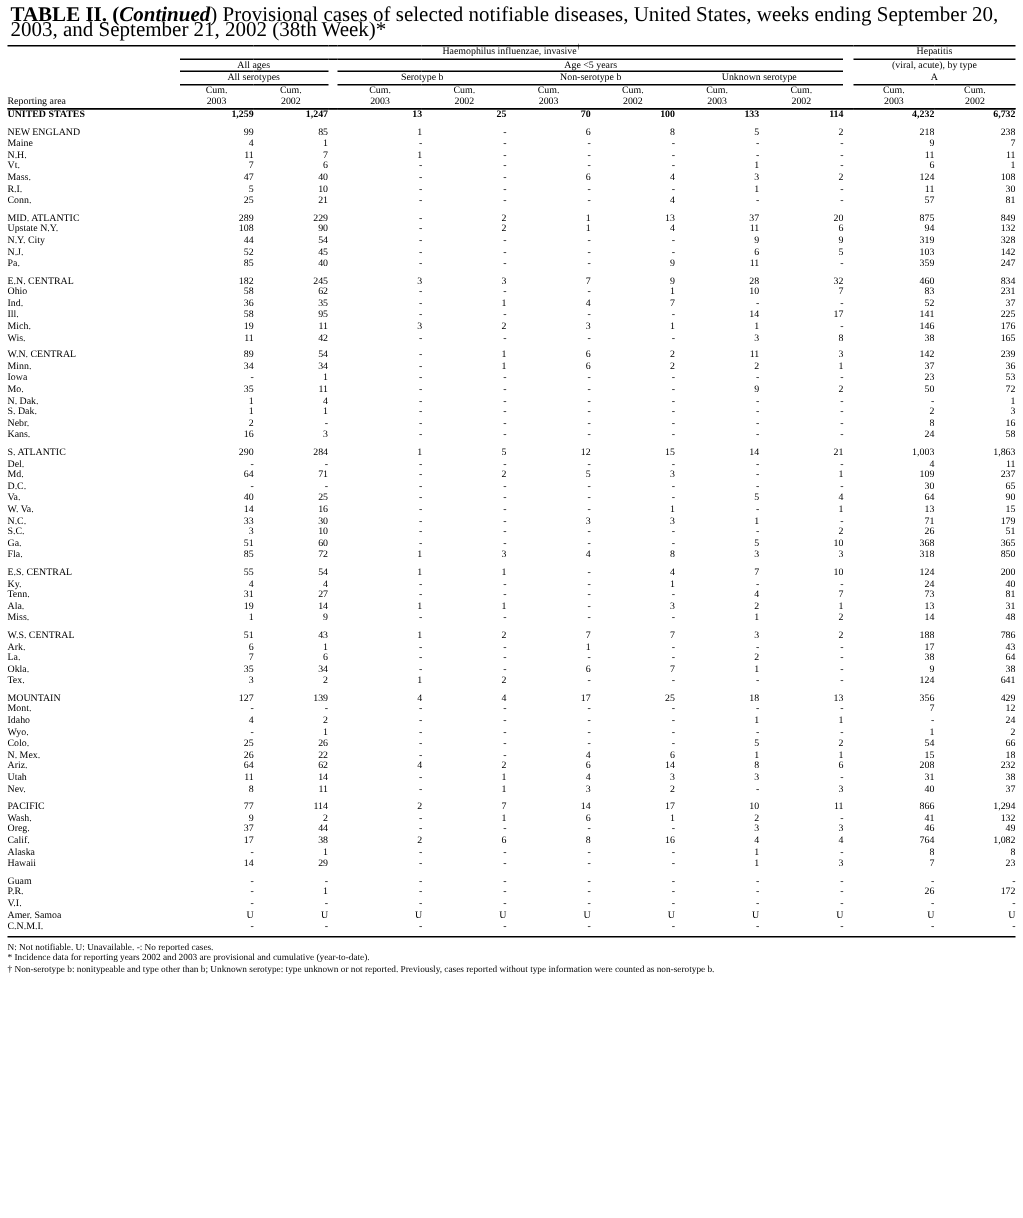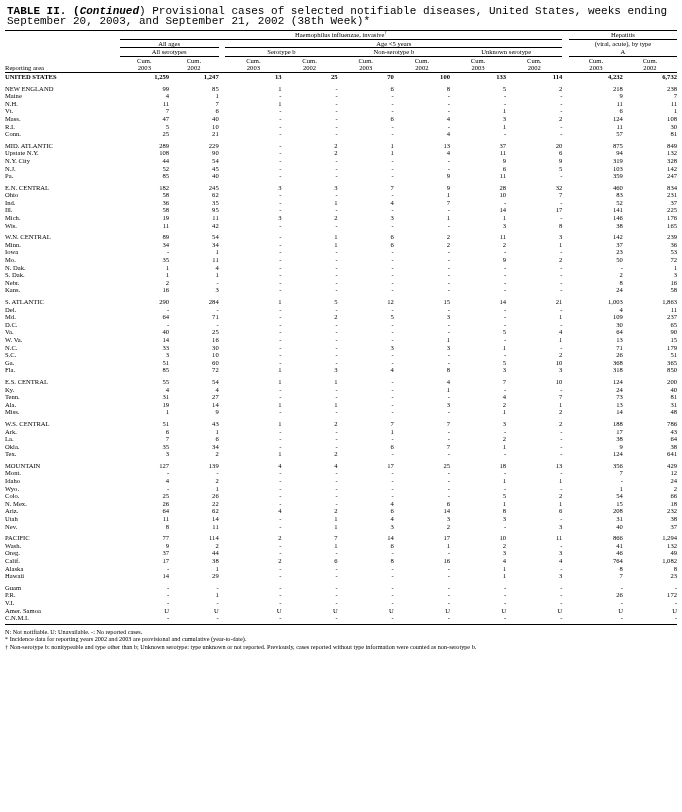--- a/index.html
+++ b/index.html
@@ -15,22 +15,22 @@
     font-size: 7px;
   }
   .page {
     position: relative;
     width: 682px;
     height: 812px;
     padding: 6px 5px 0 5px;
     box-sizing: border-box;
   }
   .title {
-    font-family: Liberation Mono, monospace;
-    font-size: 11px;
+    font-family: Liberation Serif, serif;
+    font-size: 14px;
     line-height: 10px;
     margin: 0 0 4px 2px;
     font-weight: normal;
   }
   .title .bold { font-weight: bold; }
   .title .ital { font-style: italic; }
 
   table.main {
     border-collapse: collapse;
     width: 672px;

